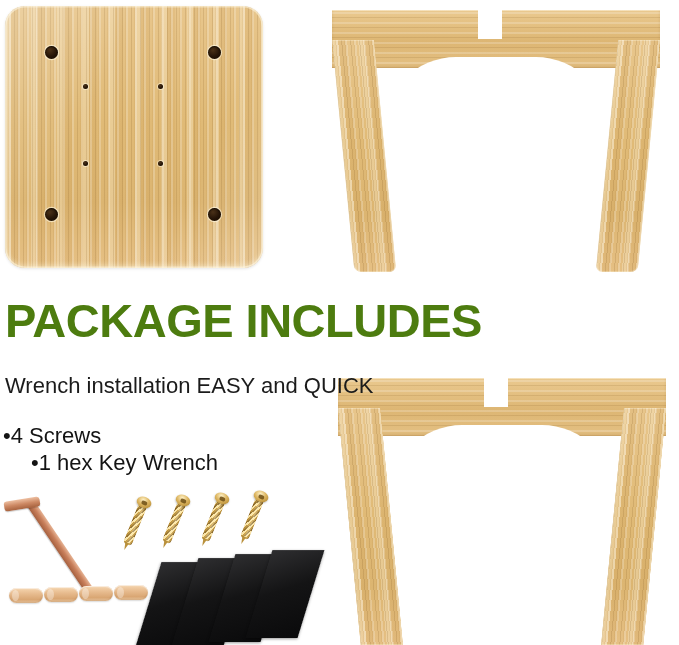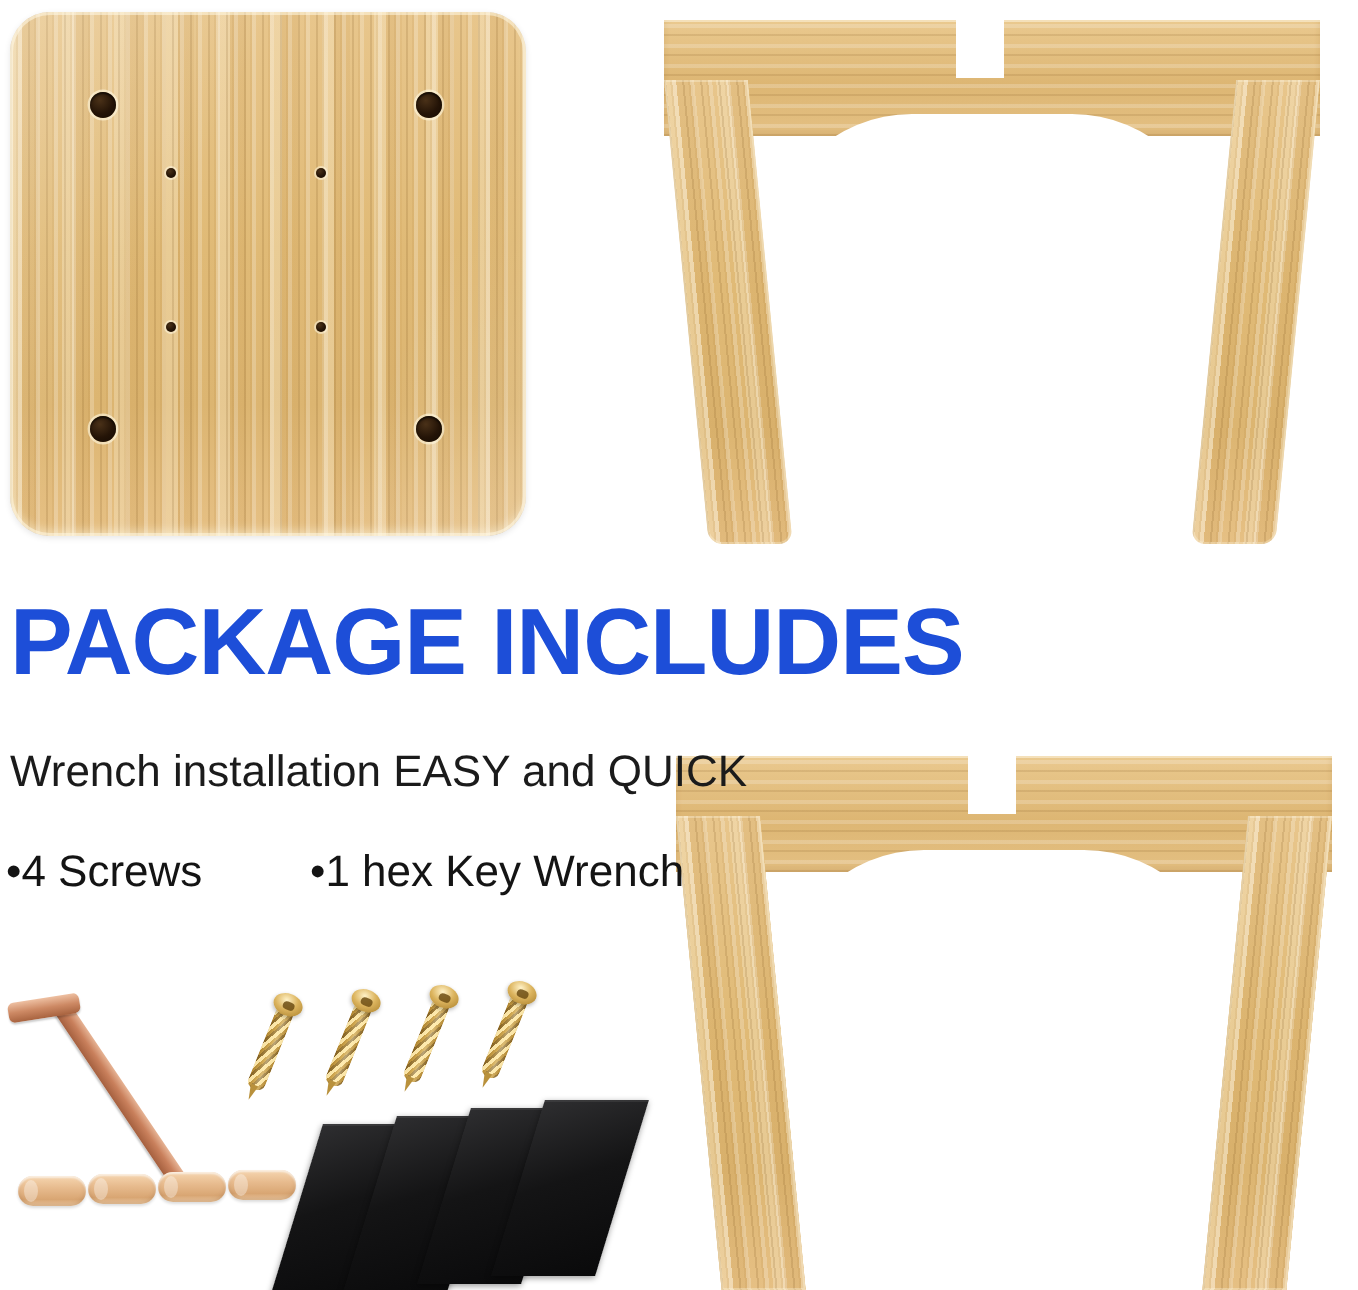--- a/index.html
+++ b/index.html
@@ -56,28 +56,28 @@
   .legframe .rail{position:absolute;left:0;top:0;width:100%;height:58px;overflow:hidden;
         box-shadow:inset 0 1px 0 rgba(255,250,232,.5), inset 0 -2px 3px rgba(150,100,35,.18);}
   .legframe .notch{position:absolute;background:#fff;}
   .legframe .leg{position:absolute;top:30px;overflow:hidden;
         box-shadow:inset 0 0 0 1px rgba(255,248,228,.32);}
   .legframe .arch{position:absolute;background:#fff;}
 
   
   .headline{position:absolute;left:5px;top:296px;width:620px;
             font-size:47px;line-height:50px;font-weight:700;letter-spacing:-0.5px;
-            color:#1d4ed8;white-space:nowrap;}
+            color:#4d7c0f;white-space:nowrap;}
   .subline{position:absolute;left:5px;top:373px;font-size:22px;line-height:26px;
            color:#1b1b1b;white-space:nowrap;font-weight:400;}
   .subline b{font-weight:400;}
   .bullets{position:absolute;left:3px;top:422px;width:340px;}
-  .brow{display:flex;font-size:22px;line-height:27px;color:#141414;white-space:nowrap;}
+  .brow{display:flex;font-size:22px;line-height:27px;color:#141414;white-space:nowrap;flex-direction:column;}
   .bcell{width:152px;flex:0 0 auto;}
-  .bcell.wide{width:auto;}
+  .bcell.wide{width:auto;margin-left:28px;}
 
   .wrench{position:absolute;left:6px;top:497px;width:122px;height:66px;}
   .wrench .arm-long{position:absolute;left:22px;top:4px;width:112px;height:9px;
         border-radius:3px;transform:rotate(56deg);transform-origin:4px 50%;
         background:linear-gradient(180deg,#e6b394 0%,#c9805c 45%,#a5603f 100%);
         box-shadow:0 1px 1px rgba(0,0,0,.22);}
   .wrench .arm-short{position:absolute;left:-2px;top:2px;width:36px;height:10px;
         border-radius:3px;transform:rotate(-9deg);
         background:linear-gradient(180deg,#eec0a2 0%,#cd8964 50%,#a8633f 100%);
         box-shadow:0 1px 1px rgba(0,0,0,.20);}

